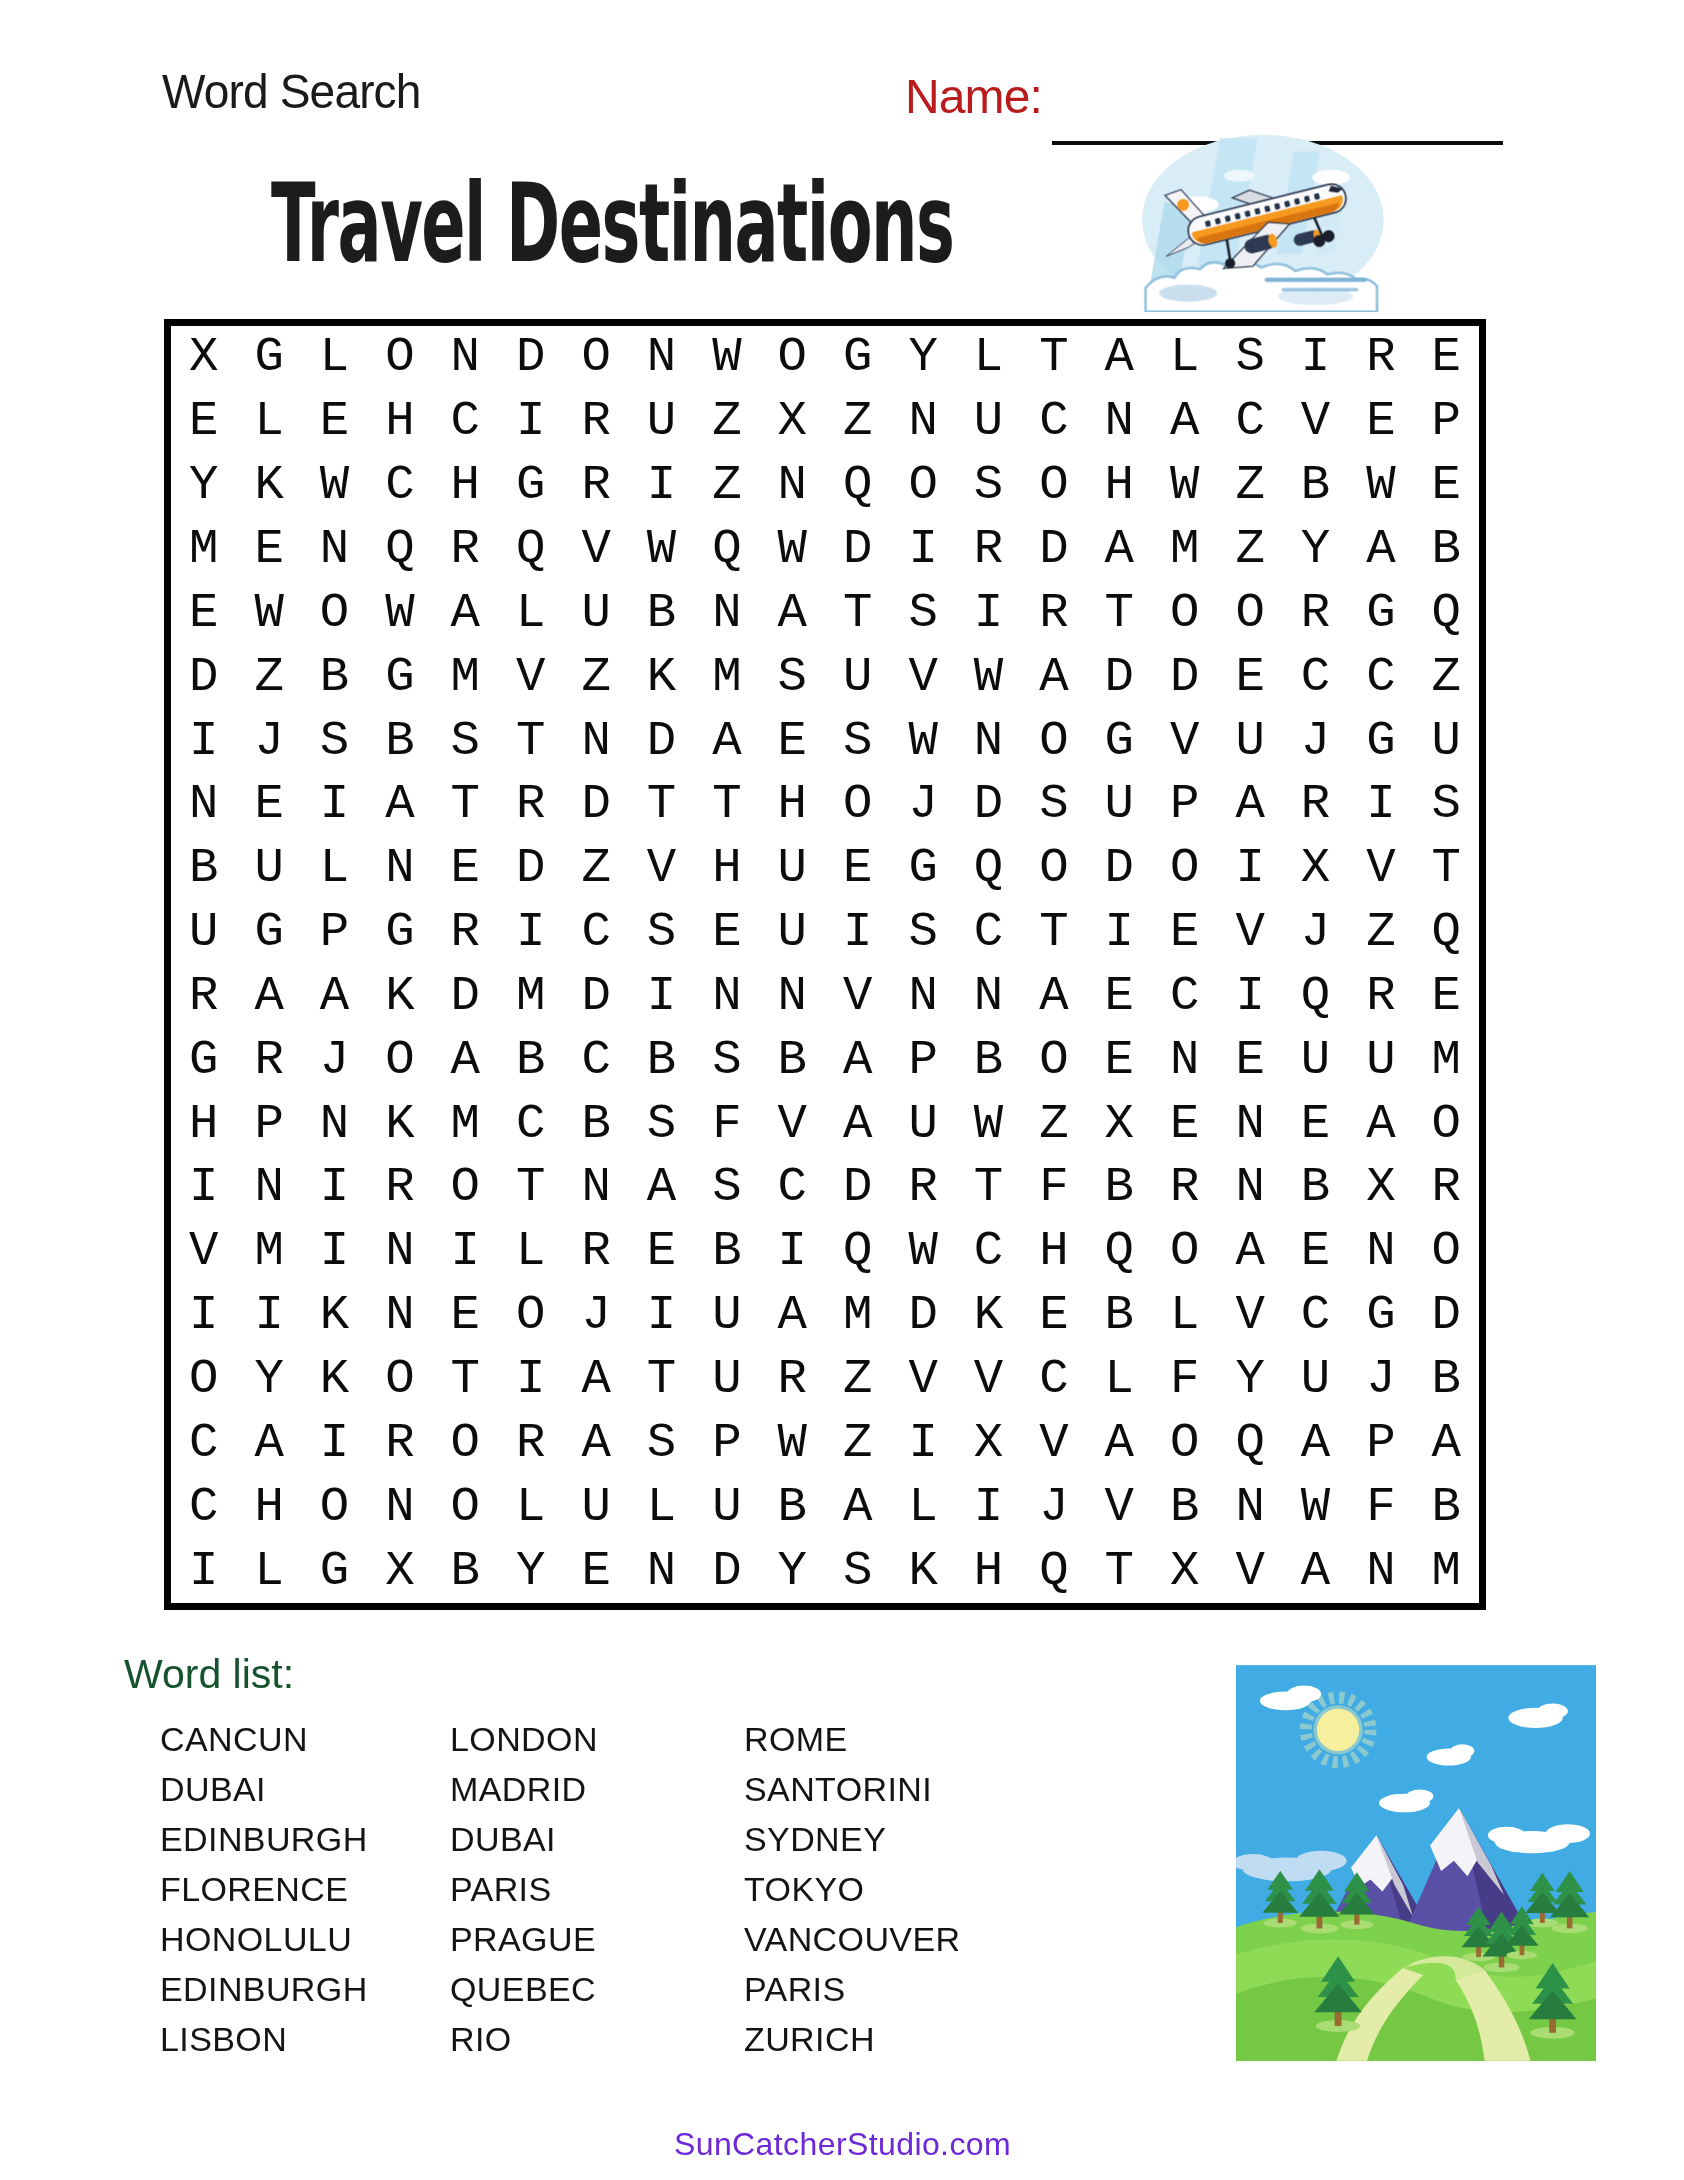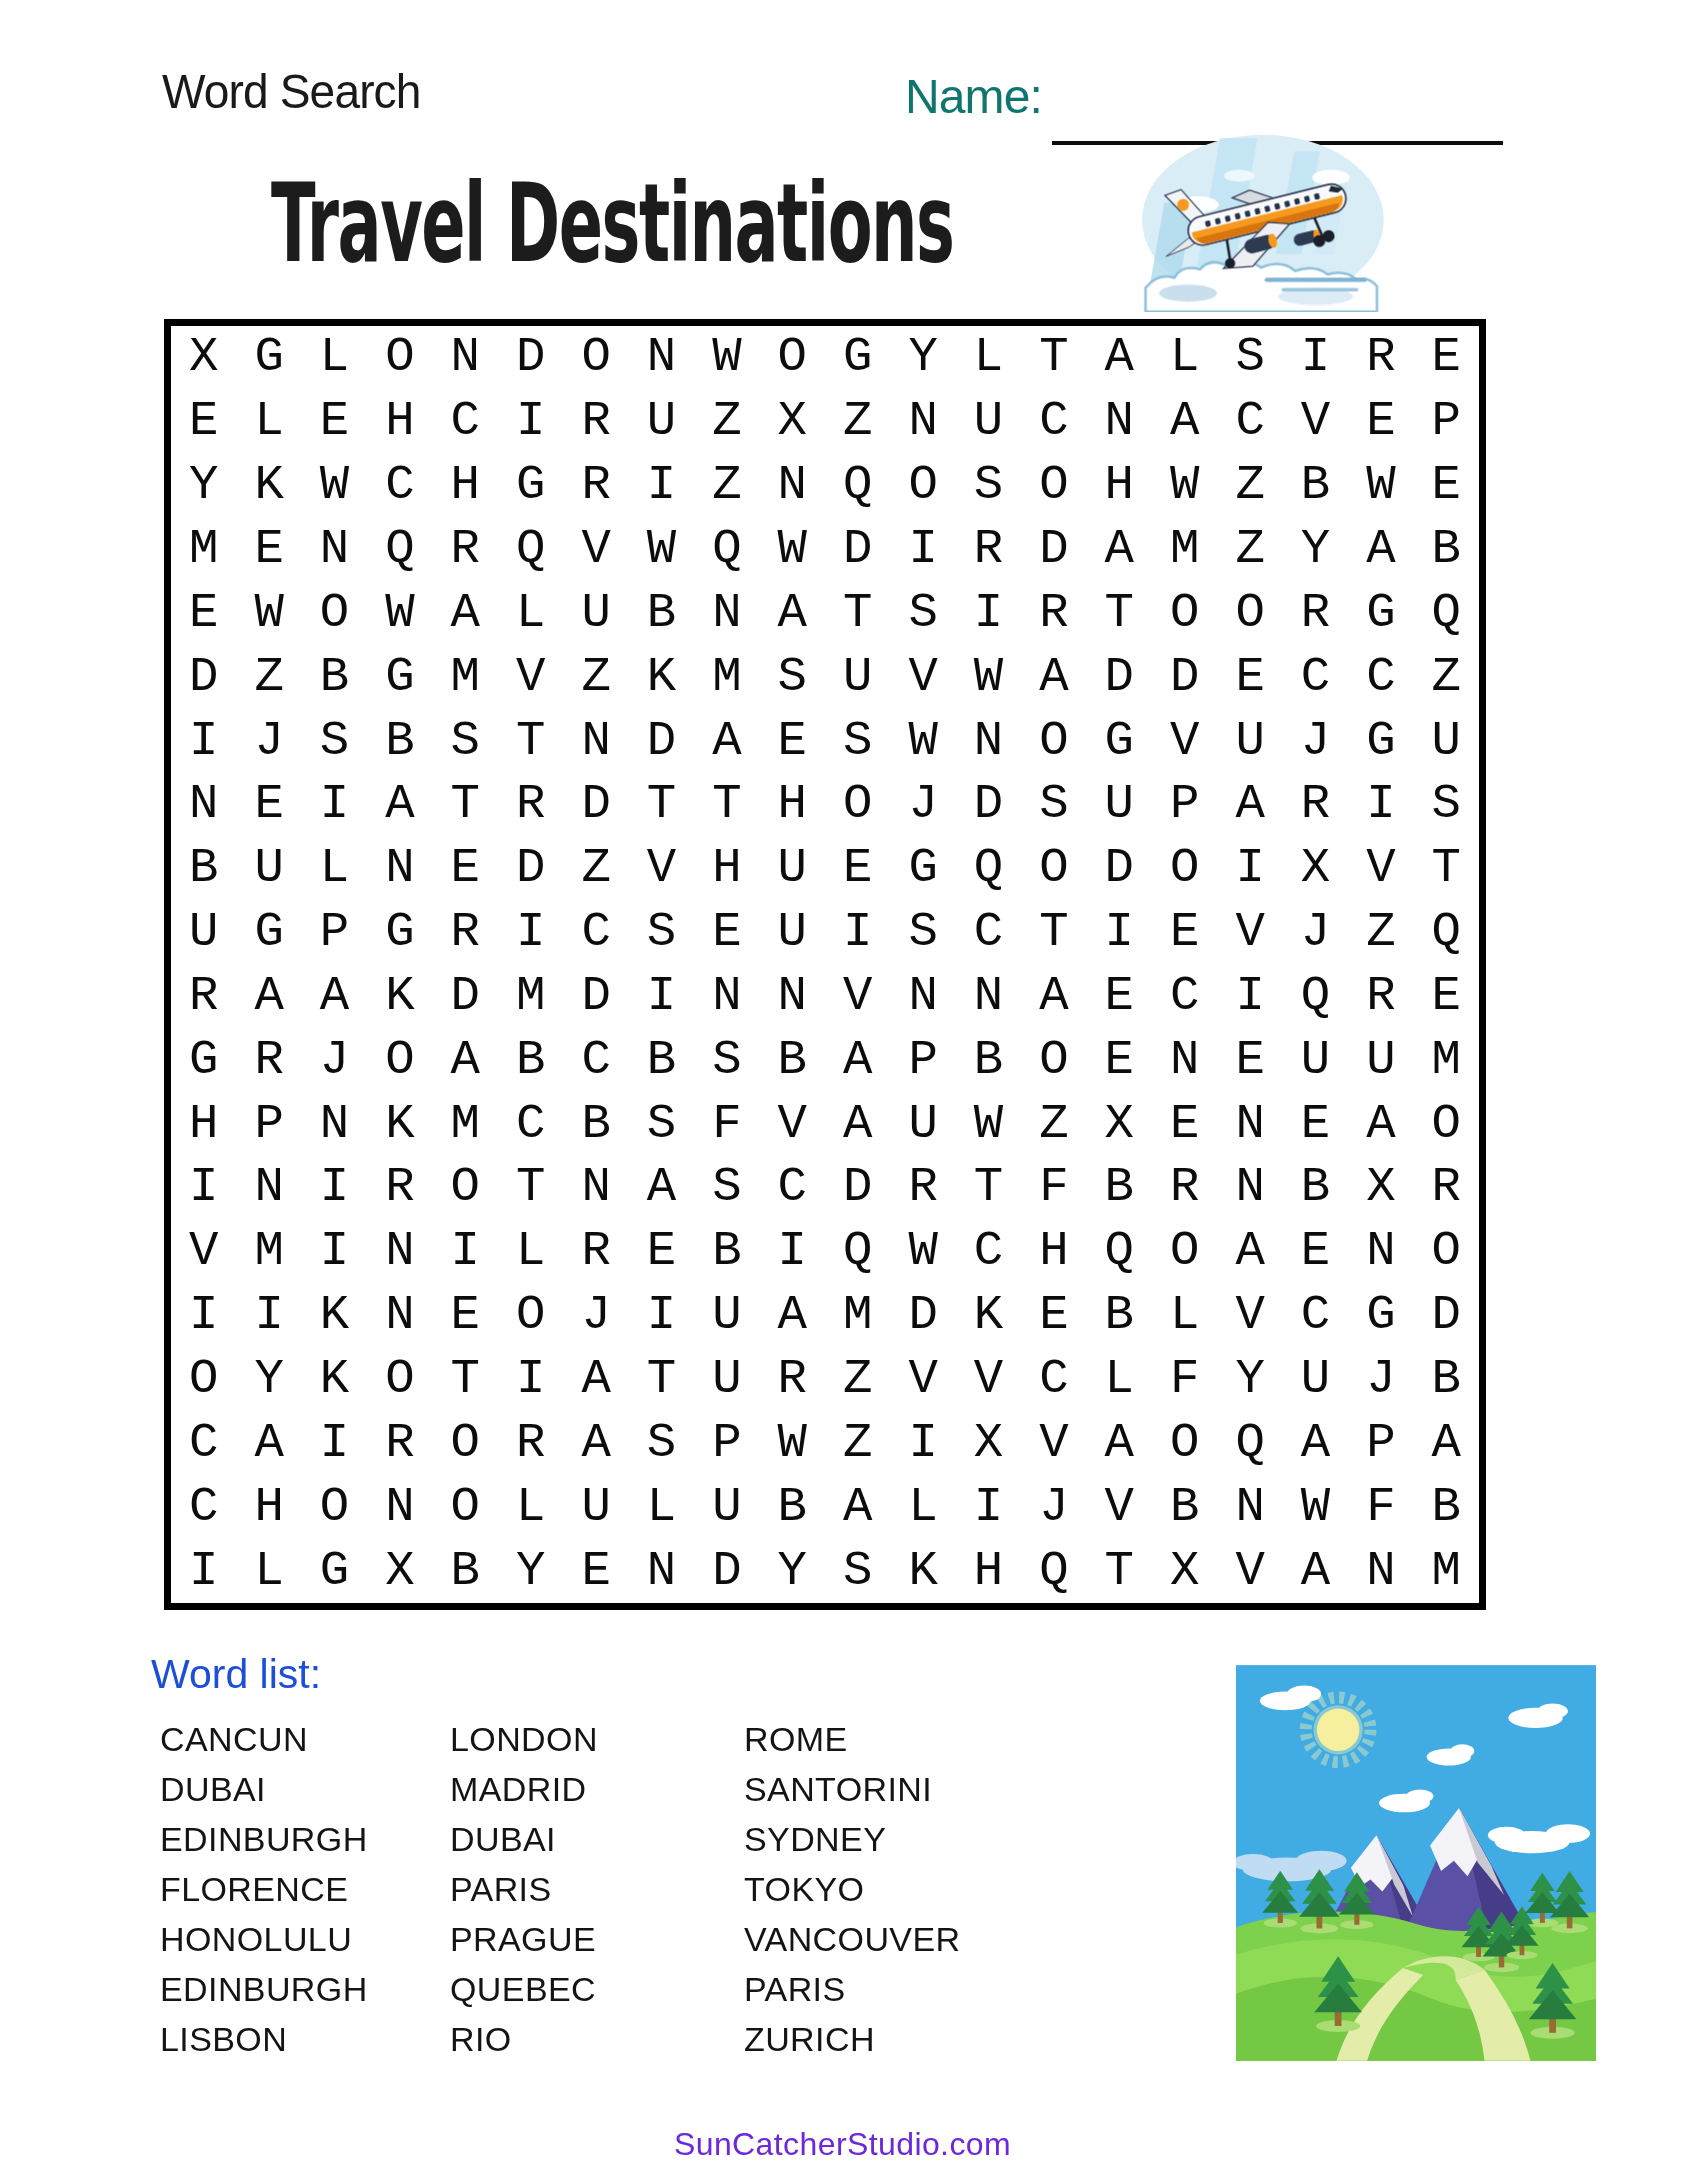--- a/index.html
+++ b/index.html
@@ -1,29 +1,29 @@
 <!DOCTYPE html>
 <html style="font-size:13.6px"><head>
 <meta charset="utf-8">
 <style>
   html,body{margin:0;padding:0;background:#ffffff;}
   body{position:relative;width:1685px;height:2181px;font-family:"Liberation Sans",sans-serif;color:#111;overflow:hidden;}
 
   .hdr-label{position:absolute;left:162px;top:68px;font-size:48px;line-height:1;color:#1a1a1a;letter-spacing:-0.9px;transform:scaleX(.96);transform-origin:left top;}
-  .name-label{position:absolute;left:905px;top:73px;font-size:48px;line-height:1;color:#0f766e;letter-spacing:-0.9px;}
+  .name-label{position:absolute;left:905px;top:73px;font-size:48px;line-height:1;color:#b91c1c;letter-spacing:-0.9px;}
   .name-line{position:absolute;left:1052px;top:141px;width:451px;height:4.3px;background:#0d0d0d;}
 
   .title{position:absolute;left:271px;top:169px;font-family:"DejaVu Sans",sans-serif;font-weight:bold;font-size:109px;line-height:1;color:#1c1c1c;letter-spacing:-2.6px;transform:scaleX(.60);transform-origin:left top;white-space:nowrap;}
 
   .plane-box{position:absolute;left:1137px;top:126px;width:251px;height:186px;}
 
   .grid{position:absolute;left:164px;top:319px;width:1322px;height:1291px;border:7.7px solid #000;box-sizing:border-box;display:grid;grid-template-columns:repeat(20,1fr);grid-template-rows:repeat(20,1fr);background:#fff;}
   .cell{display:flex;align-items:center;justify-content:center;font-family:"Liberation Mono",monospace;font-size:49px;color:#0c0c0c;line-height:1;}
 
-  .wl-label{position:absolute;left:124px;top:1651px;font-size:41px;color:#1d4ed8;margin-left:27px;}
+  .wl-label{position:absolute;left:124px;top:1651px;font-size:41px;color:#14532d;}
   .wl-wrap{position:absolute;left:160px;top:1714px;width:1065px;height:358px;}
   .wl-col{position:absolute;top:0;}
   .wl-col:nth-child(1){left:0;}
   .wl-col:nth-child(2){left:290px;}
   .wl-col:nth-child(3){left:584px;}
   .wl-col:nth-child(4){left:801px;}
   .wl-word{font-size:34px;line-height:50px;color:#141414;letter-spacing:0.4px;white-space:nowrap;}
 
   .mtn-box{position:absolute;left:1236px;top:1665px;width:360px;height:396px;}
 

